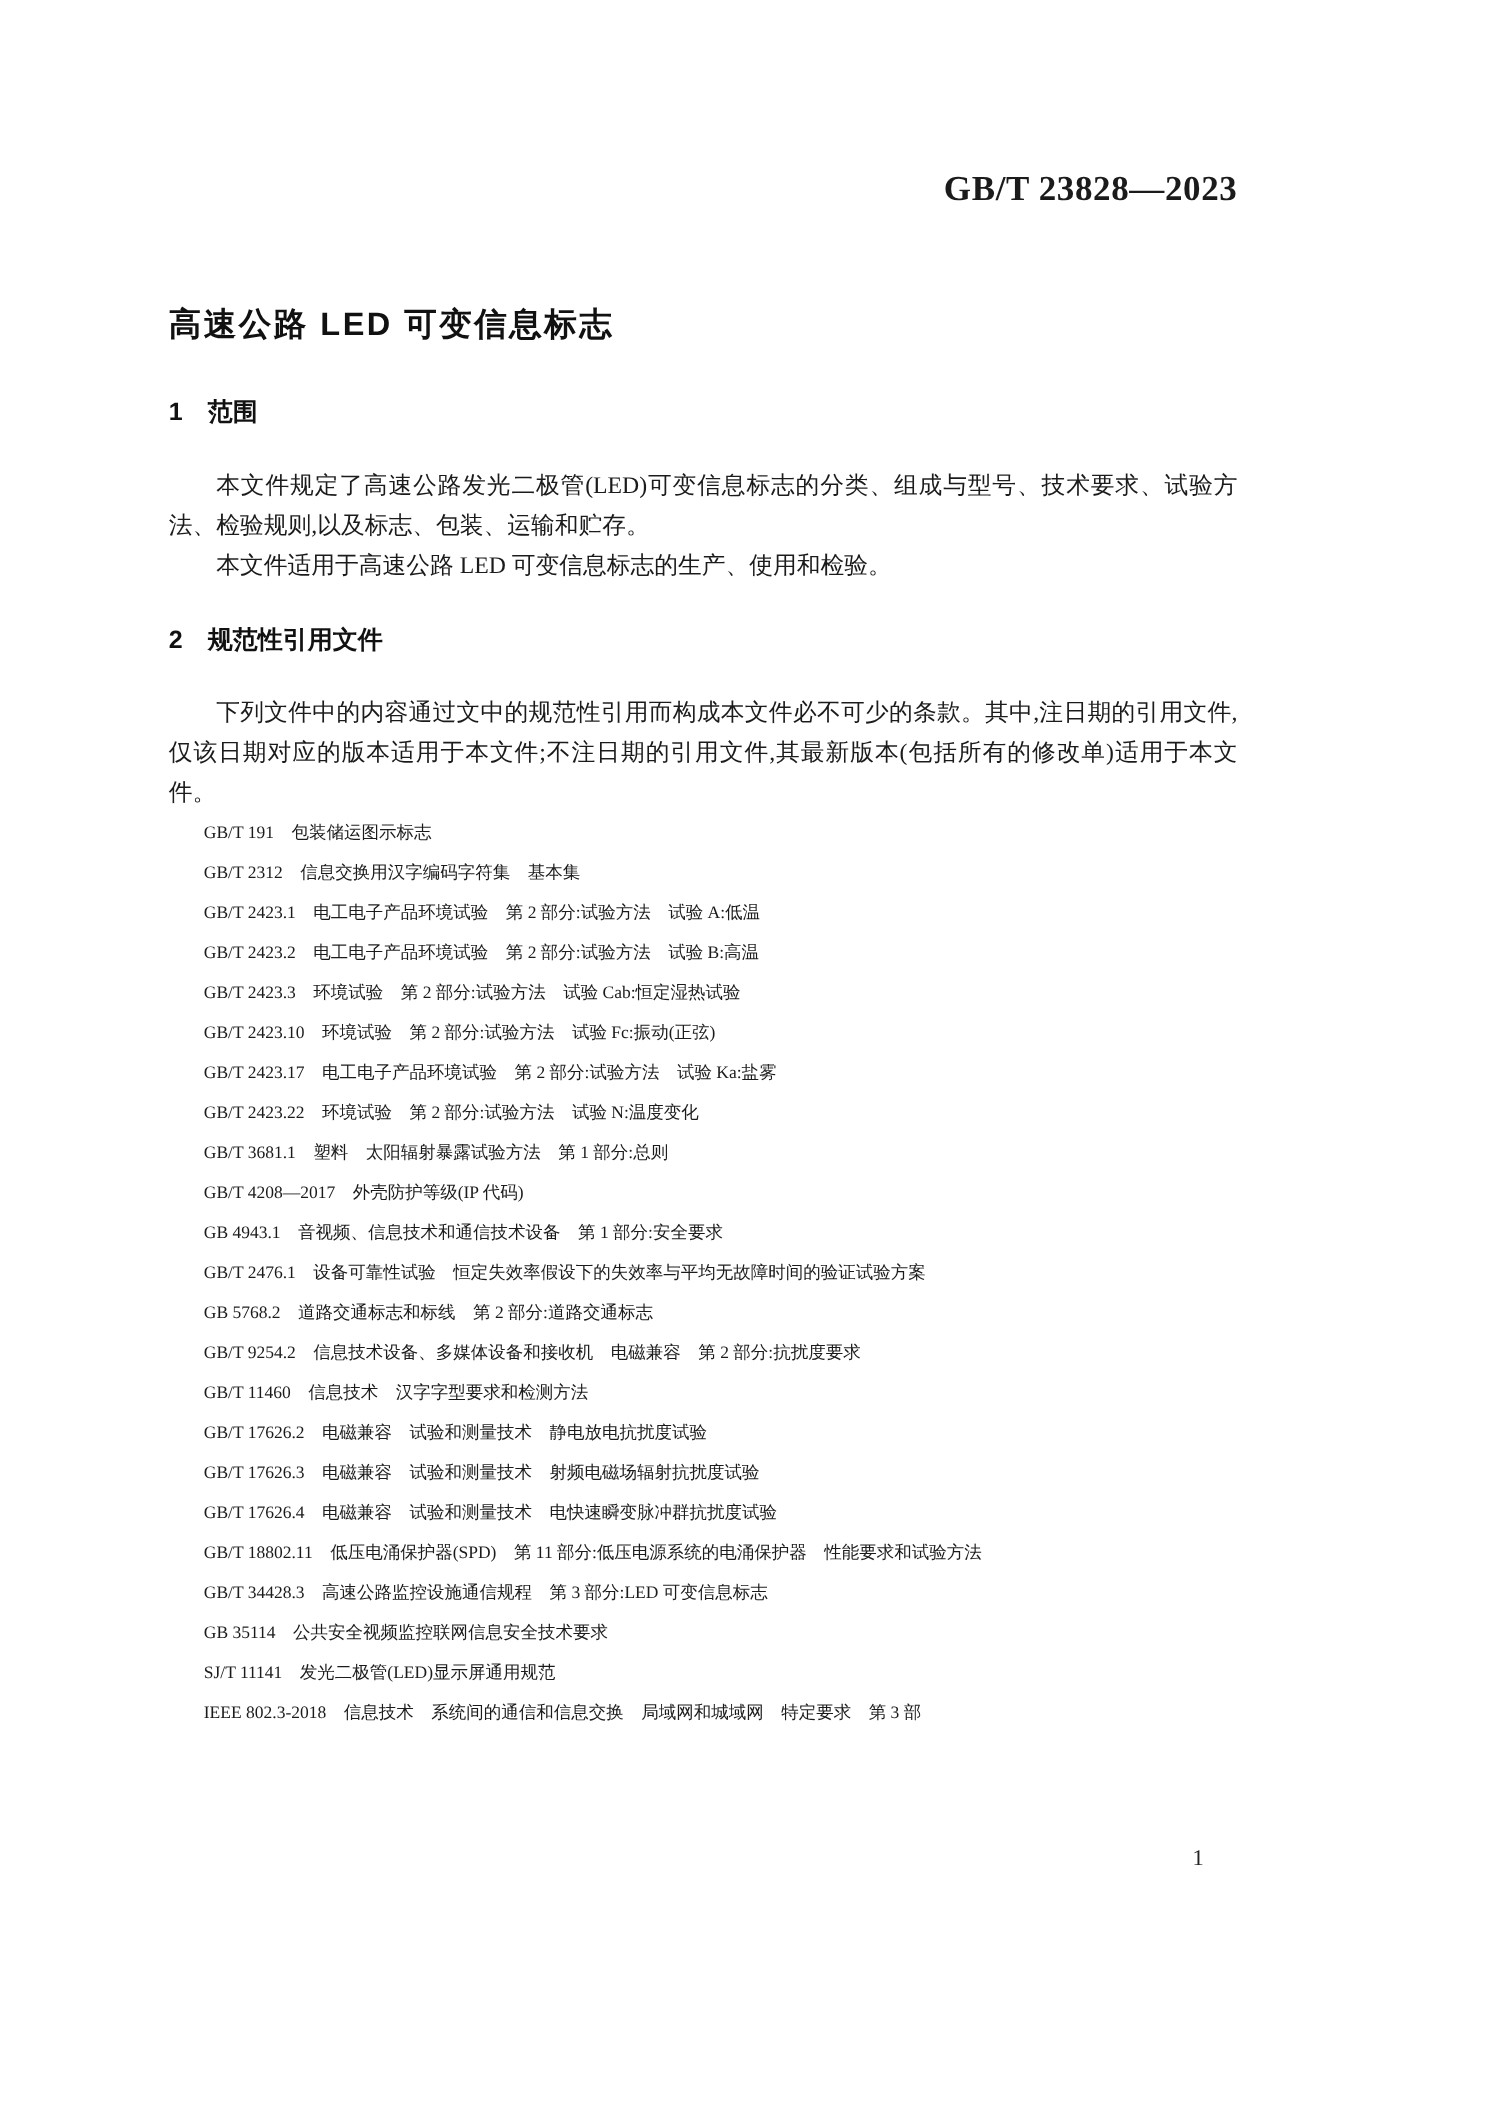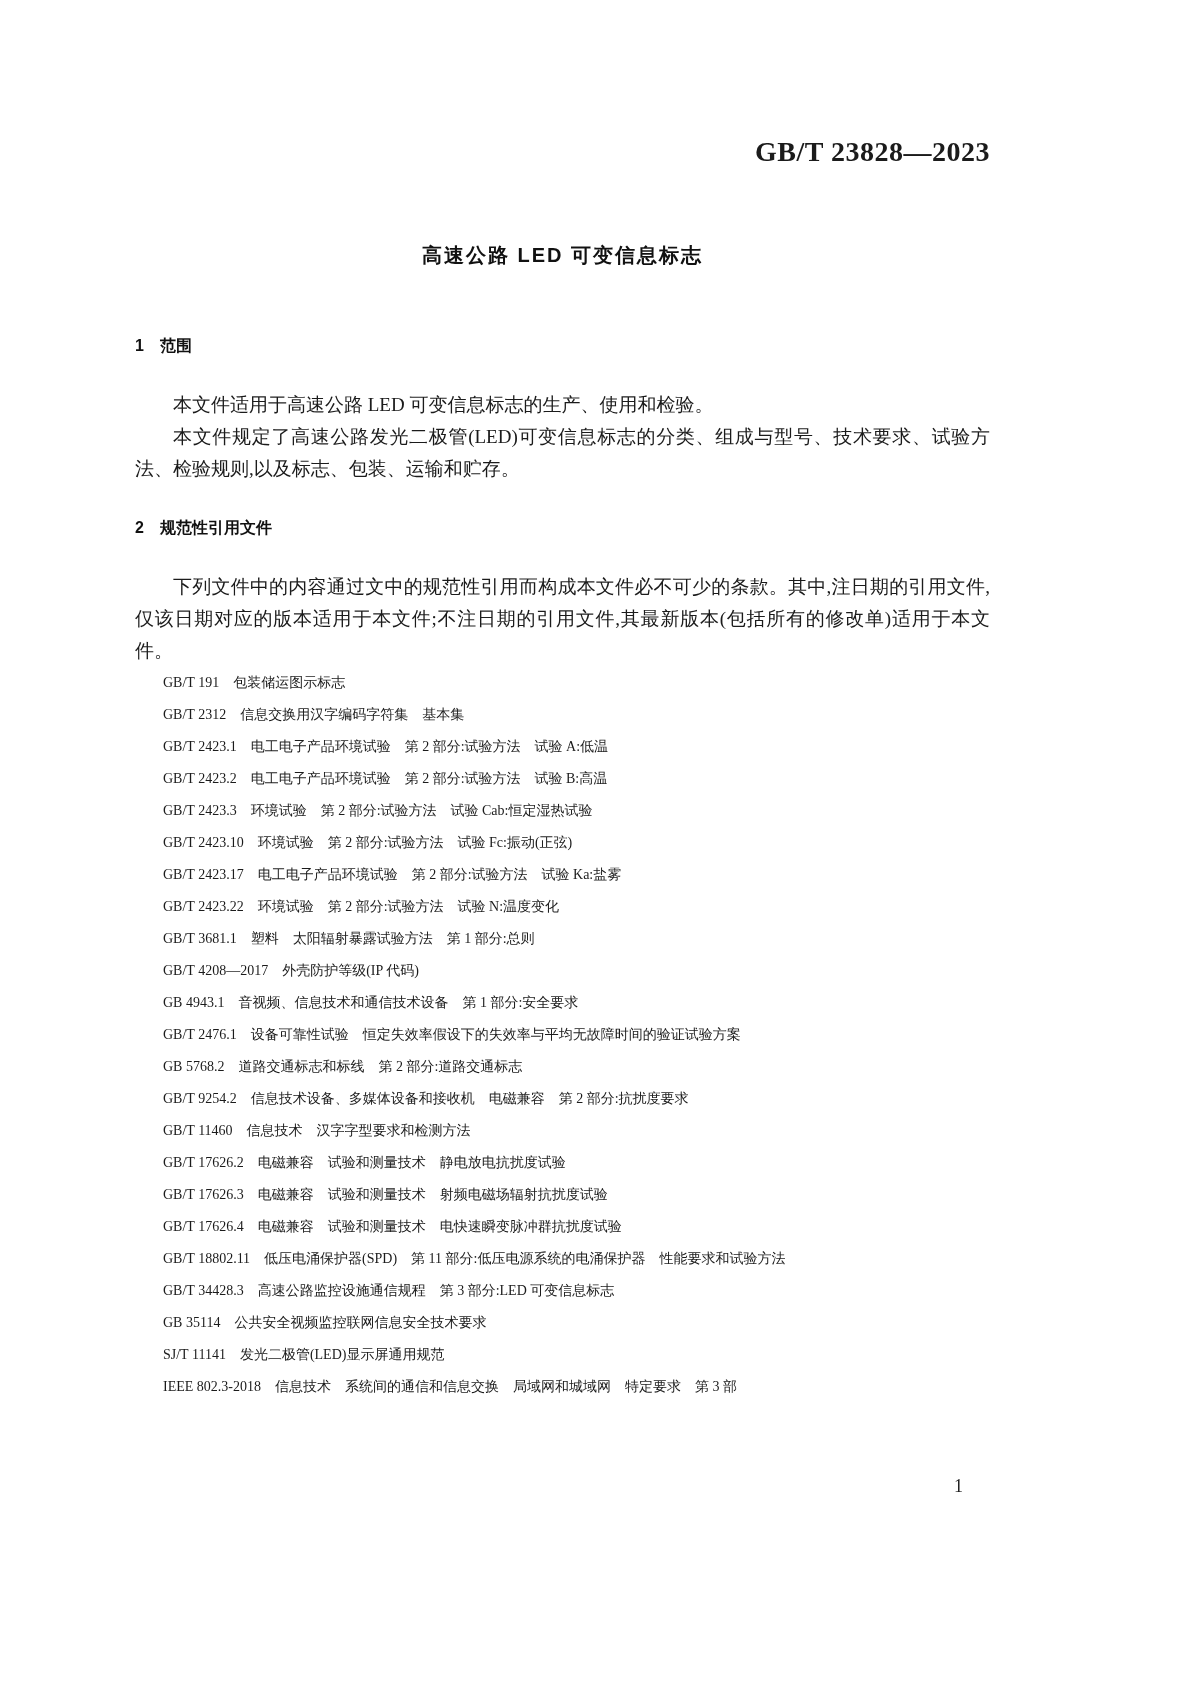--- a/index.html
+++ b/index.html
@@ -20,31 +20,31 @@
     overflow: hidden;
   }
   .doc-header {
     text-align: right;
     font-size: 28px;
     font-weight: bold;
     letter-spacing: 0.5px;
     font-family: "Liberation Serif", "DejaVu Serif", serif;
   }
   .doc-title {
-    margin: 74px 0 64px 0;
-    text-align: center;
-    font-size: 20px;
+    margin: 74px 0 40px 0;
+    text-align: left;
+    font-size: 26px;
     font-weight: bold;
     letter-spacing: 2px;
     font-family: "Liberation Sans", "DejaVu Sans", sans-serif;
     color: #111;
   }
   .sec-heading {
     margin: 30px 0 30px 0;
-    font-size: 16px;
+    font-size: 20px;
     line-height: 26px;
     font-weight: bold;
     font-family: "Liberation Sans", "DejaVu Sans", sans-serif;
     color: #111;
   }
   .sec-heading .sec-num {
     display: inline-block;
     margin-right: 1em;
   }
   .body-para {
@@ -80,22 +80,22 @@
   <div class="doc-header">
     <span>GB/T 23828—2023</span>
   </div>
 
   <h1 class="doc-title">高速公路 LED 可变信息标志</h1>
 
   <section>
     <h2 class="sec-heading">
       <span class="sec-num">1</span><span>范围</span>
     </h2>
+    <p class="body-para">本文件规定了高速公路发光二极管(LED)可变信息标志的分类、组成与型号、技术要求、试验方法、检验规则,以及标志、包装、运输和贮存。</p>
     <p class="body-para">本文件适用于高速公路 LED 可变信息标志的生产、使用和检验。</p>
-    <p class="body-para">本文件规定了高速公路发光二极管(LED)可变信息标志的分类、组成与型号、技术要求、试验方法、检验规则,以及标志、包装、运输和贮存。</p>
   </section>
 
   <section>
     <h2 class="sec-heading">
       <span class="sec-num">2</span><span>规范性引用文件</span>
     </h2>
     <p class="body-para">下列文件中的内容通过文中的规范性引用而构成本文件必不可少的条款。其中,注日期的引用文件,仅该日期对应的版本适用于本文件;不注日期的引用文件,其最新版本(包括所有的修改单)适用于本文件。</p>
 
     <div class="ref-list">
 

